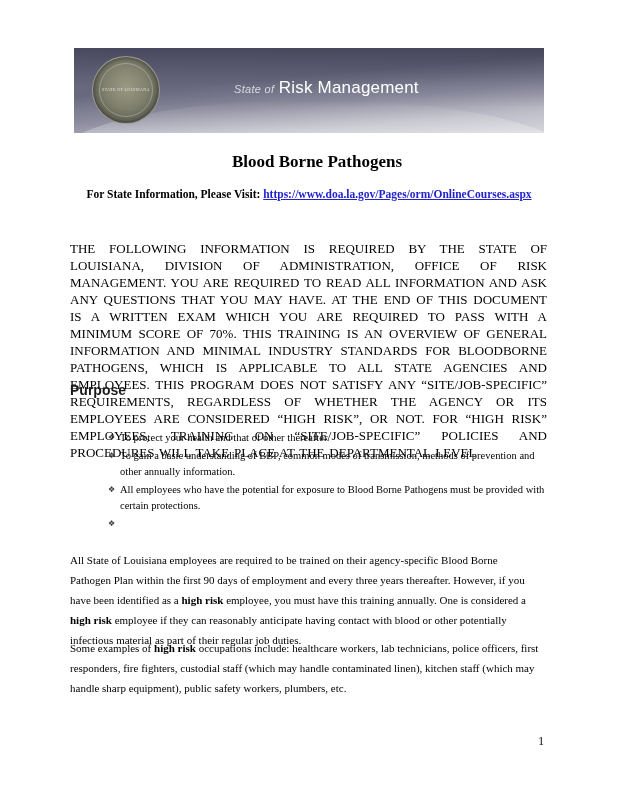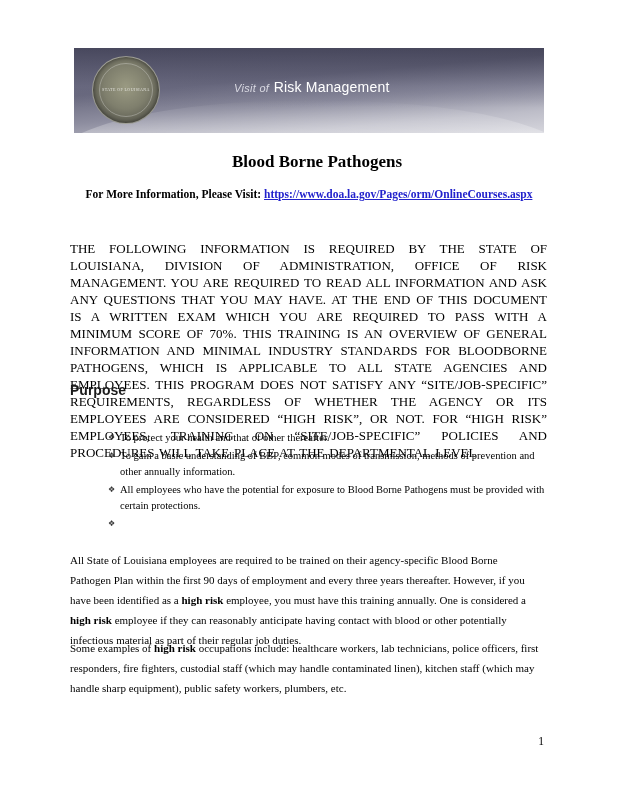--- a/index.html
+++ b/index.html
@@ -73,21 +73,21 @@
     font-family: "Liberation Sans", sans-serif;
     white-space: nowrap;
   }
   .banner-title .small {
     font-size: 11px;
     font-style: italic;
     color: #d9d9e2;
     letter-spacing: 0.3px;
   }
   .banner-title .big {
-    font-size: 14px;
+    font-size: 17px;
     color: #ffffff;
     letter-spacing: 0.2px;
   }
   .banner-swoosh {
     position: absolute;
     left: -20px;
     top: 52px;
     width: 520px;
     height: 60px;
     background: linear-gradient(to bottom, rgba(255,255,255,0.0), rgba(255,255,255,0.55));
@@ -196,29 +196,29 @@
 
 <div class="page">
 
   <div class="banner">
     <div class="banner-inner"></div>
     <div class="banner-swoosh"></div>
     <div class="seal">
       <div class="seal-text">STATE OF LOUISIANA</div>
     </div>
     <div class="banner-title">
-      <span class="small">Visit of</span>
+      <span class="small">State of</span>
       <span class="big">Risk Management</span>
     </div>
   </div>
 
   <div class="doc-title">Blood Borne Pathogens</div>
 
   <div class="more-info">
-    <span>For More Information, Please Visit:</span>
+    <span>For State Information, Please Visit:</span>
     <a href="#">https://www.doa.la.gov/Pages/orm/OnlineCourses.aspx</a>
   </div>
 
   <div class="para-justified">THE FOLLOWING INFORMATION IS REQUIRED BY THE STATE OF LOUISIANA, DIVISION OF ADMINISTRATION, OFFICE OF RISK MANAGEMENT. YOU ARE REQUIRED TO READ ALL INFORMATION AND ASK ANY QUESTIONS THAT YOU MAY HAVE. AT THE END OF THIS DOCUMENT IS A WRITTEN EXAM WHICH YOU ARE REQUIRED TO PASS WITH A MINIMUM SCORE OF 70%. THIS TRAINING IS AN OVERVIEW OF GENERAL INFORMATION AND MINIMAL INDUSTRY STANDARDS FOR BLOODBORNE PATHOGENS, WHICH IS APPLICABLE TO ALL STATE AGENCIES AND EMPLOYEES. THIS PROGRAM DOES NOT SATISFY ANY “SITE/JOB-SPECIFIC” REQUIREMENTS, REGARDLESS OF WHETHER THE AGENCY OR ITS EMPLOYEES ARE CONSIDERED “HIGH RISK”, OR NOT. FOR “HIGH RISK” EMPLOYEES, TRAINING ON “SITE/JOB-SPECIFIC” POLICIES AND PROCEDURES WILL TAKE PLACE AT THE DEPARTMENTAL LEVEL</div>
 
   <div class="purpose-heading">Purpose</div>
 
   <div class="bullets">
     <div class="bullet-row">
       <span class="mark">❖</span>

